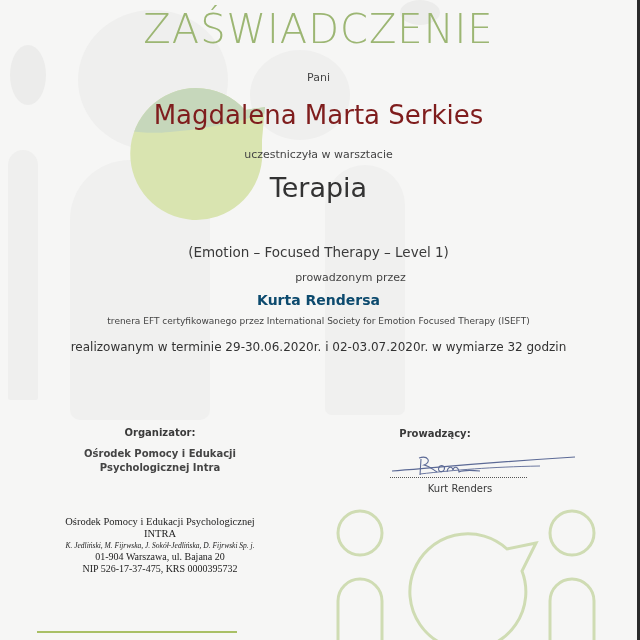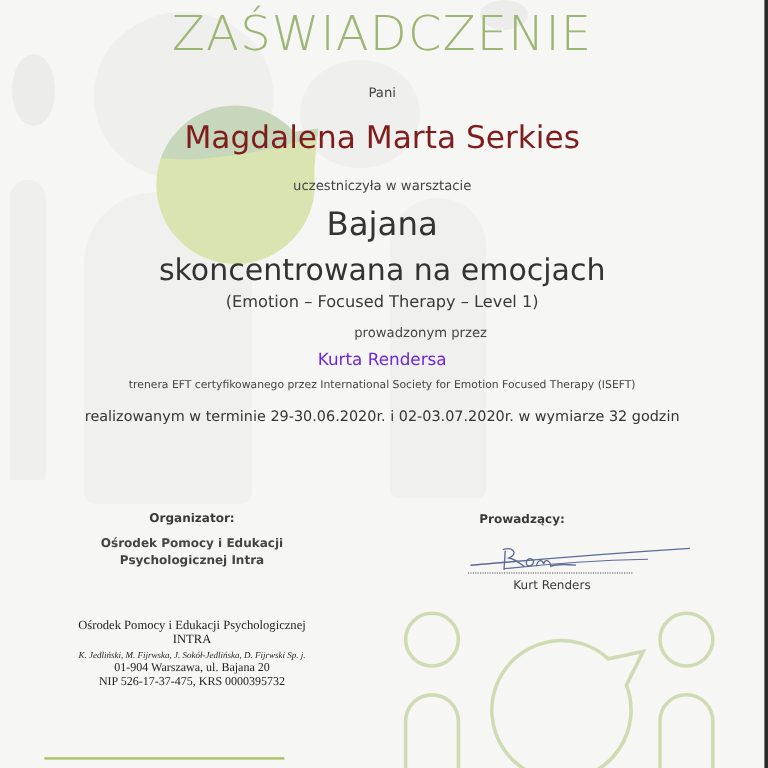--- a/index.html
+++ b/index.html
@@ -29,21 +29,21 @@
       color: #9cb673; font-family: "DejaVu Sans", sans-serif;
       -webkit-text-stroke: 0; font-stretch: condensed;
     }
     .pani { top: 71px; font-size: 11px; color: #444; }
     .name { top: 100px; font-size: 26px; color: #7f1d1d; }
     .participated { top: 148px; font-size: 11px; color: #444; }
     .course1 { top: 172px; font-size: 27px; color: #333; }
     .course2 { top: 210px; font-size: 25px; color: #333; }
     .course-en { top: 244px; font-size: 13.5px; color: #3a3a3a; }
     .led-by { top: 271px; font-size: 11px; color: #444; margin-left: 32px; }
-    .trainer { top: 292px; font-size: 14px; font-weight: normal; color: #6d28d9; }
+    .trainer { top: 292px; font-size: 14px; font-weight: bold; color: #0c4a6e; }
     .trainer-desc { top: 316px; font-size: 9px; color: #444; }
     .dates { top: 340px; font-size: 12px; color: #333; }
     .block { position: absolute; text-align: center; white-space: nowrap; }
     .org-label { left: 50px; width: 220px; top: 427px; font-size: 10px; font-weight: bold; color: #3a3a3a; }
     .org-name { left: 50px; width: 220px; top: 447px; font-size: 10px; line-height: 14px; color: #444; font-weight: bold; }
     .lead-label { left: 360px; width: 150px; top: 428px; font-size: 10px; font-weight: bold; color: #3a3a3a; }
     .lead-name { left: 390px; width: 140px; top: 483px; font-size: 10px; color: #3a3a3a; }
     .dots {
       position: absolute; left: 390px; top: 477px; width: 137px; height: 0;
       border-top: 1px dotted #555;
@@ -85,22 +85,21 @@
     <path d="M196,88 A66,66 0 1,0 262,160 L262,140 L265,107 L245,110 A66,66 0 0,0 196,88 Z" fill="#d9e4b0"></path>
     <g clip-path="url(#bclip)">
       <path d="M120,80 L270,80 L270,112 C240,122 200,130 170,132 C150,134 135,132 120,130 Z" fill="#c6d7bb"></path>
     </g>
   </svg>
 
   <div class="center title">ZAŚWIADCZENIE</div>
   <div class="center pani">Pani</div>
   <div class="center name">Magdalena Marta Serkies</div>
   <div class="center participated">uczestniczyła w warsztacie</div>
-  <div class="center course1">Bajana</div>
-  <div class="center course2">skoncentrowana na emocjach</div>
+  <div class="center course1">Terapia</div>
   <div class="center course-en">(Emotion – Focused Therapy – Level 1)</div>
   <div class="center led-by">prowadzonym przez</div>
   <div class="center trainer">Kurta Rendersa</div>
   <div class="center trainer-desc">trenera EFT certyfikowanego przez International Society for Emotion Focused Therapy (ISEFT)</div>
   <div class="center dates">realizowanym w terminie 29-30.06.2020r. i 02-03.07.2020r. w wymiarze 32 godzin</div>
 
   <div class="block org-label">Organizator:</div>
   <div class="block org-name">
     <div>Ośrodek Pomocy i Edukacji</div>
     <div>Psychologicznej Intra</div>

